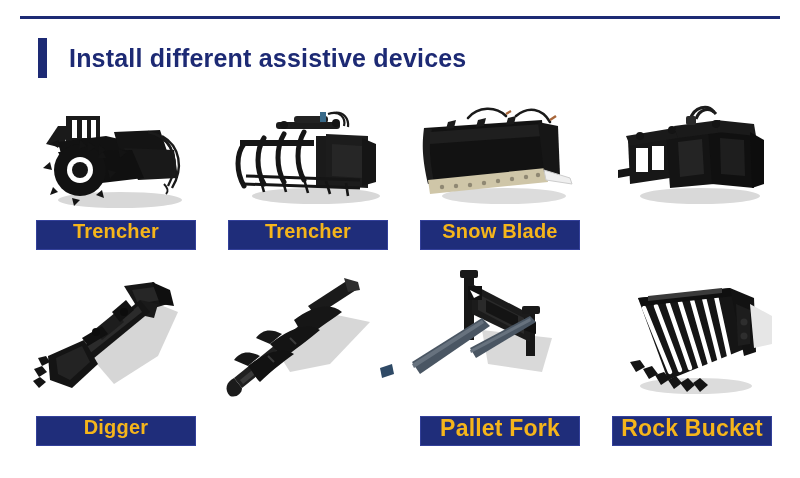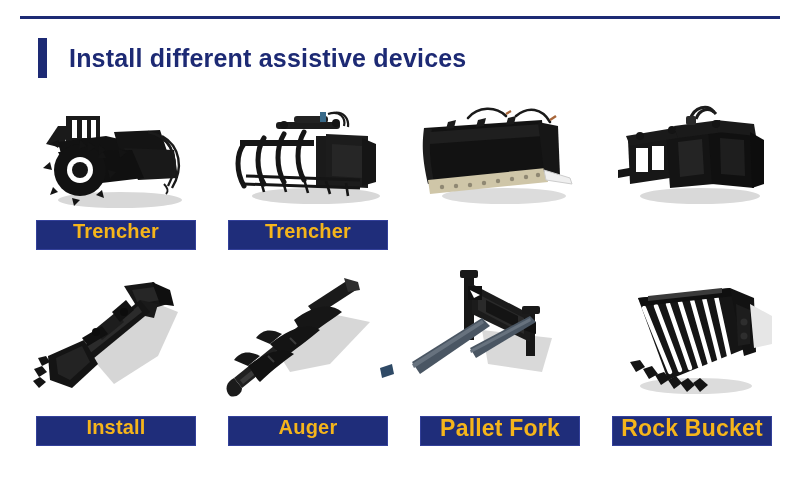--- a/index.html
+++ b/index.html
@@ -184,20 +184,23 @@
             <path d="M96 26 L104 24 L102 32 L94 33 Z"></path>
           </g>
           <g stroke="#1a1a1a" stroke-width="2.6" fill="none" stroke-linecap="round">
             <path d="M56 26 C66 14 84 14 94 24"></path>
             <path d="M104 24 C116 14 130 16 138 30"></path>
           </g>
           <path d="M138 28 l6 -4" stroke="#a8663a" stroke-width="2.4"></path>
           <path d="M94 22 l5 -3" stroke="#a8663a" stroke-width="2.2"></path>
         </svg>
       </div>
+      <div class="label">
+        <span>Snow Blade</span>
+      </div>
     </div>
 
     <div class="cell row1">
       <div class="photo">
         <svg width="176" height="122" viewBox="0 0 176 122">
           <ellipse cx="96" cy="104" rx="60" ry="8" fill="#d9d9d9"></ellipse>
           <path d="M14 78 L58 70 L58 78 L14 86 Z" fill="#151515"></path>
           <path d="M24 48 L64 42 L66 86 L26 92 Z" fill="#171717"></path>
           <rect x="32" y="56" width="12" height="24" fill="#ffffff"></rect>
           <rect x="48" y="54" width="12" height="24" fill="#ffffff"></rect>
@@ -241,21 +244,21 @@
             <path d="M14 106 l-8 3 5 8 8 -5 z"></path>
             <path d="M12 117 l-7 4 6 7 7 -6 z"></path>
           </g>
           <path d="M54 78 L74 66 L80 74 L60 86 Z" fill="#101010"></path>
           <circle cx="68" cy="72" r="4" fill="#0c0c0c"></circle>
           <circle cx="96" cy="52" r="4" fill="#0c0c0c"></circle>
           <path d="M124 22 L142 30 L146 46 L132 44 Z" fill="#0f0f0f"></path>
         </svg>
       </div>
       <div class="label">
-        <span>Install</span>
+        <span>Digger</span>
       </div>
     </div>
 
     <div class="cell row2">
       <div class="photo">
         <svg width="176" height="150" viewBox="0 0 176 150">
           <path d="M60 96 L112 54 L150 62 L110 104 L70 112 Z" fill="#d7d7d7"></path>
           <path d="M88 46 L128 20 L136 30 L96 56 Z" fill="#1a1a1a"></path>
           <path d="M124 18 L138 22 L140 30 L128 32 Z" fill="#2e2e2e"></path>
           <path d="M14 118 L96 52 L104 62 L22 128 Z" fill="#202020"></path>
@@ -265,23 +268,20 @@
           <path d="M28 106 C46 92 62 86 74 94 C60 104 48 114 40 122 C34 116 32 110 28 106 Z" fill="#121212"></path>
           <path d="M62 74 C50 68 42 70 36 78 L50 84 Z" fill="#171717"></path>
           <path d="M40 96 C28 90 20 92 14 100 L28 106 Z" fill="#171717"></path>
           <path d="M14 118 C6 122 4 130 10 136 C16 138 22 134 22 128 Z" fill="#1b1b1b"></path>
           <g stroke="#3a3a3a" stroke-width="2" fill="none">
             <path d="M48 96 l6 6"></path>
               <path d="M70 78 l6 6"></path>
           </g>
           <path d="M160 108 L172 104 L174 114 L162 118 Z" fill="#2f4a66"></path>
         </svg>
-      </div>
-      <div class="label">
-        <span>Auger</span>
       </div>
     </div>
 
     <div class="cell row2">
       <div class="photo">
         <svg width="176" height="150" viewBox="0 0 176 150">
           <path d="M70 70 L140 78 L130 112 L76 104 Z" fill="#d9d9d9"></path>
           <rect x="52" y="12" width="10" height="68" fill="#171717"></rect>
           <rect x="114" y="50" width="9" height="46" fill="#171717"></rect>
           <path d="M60 24 L118 54 L118 82 L60 54 Z" fill="#1b1b1b"></path>

